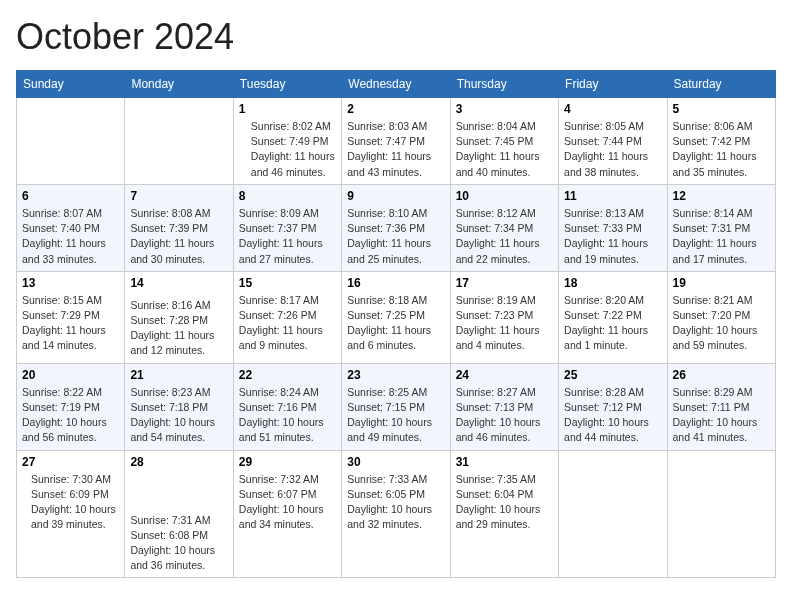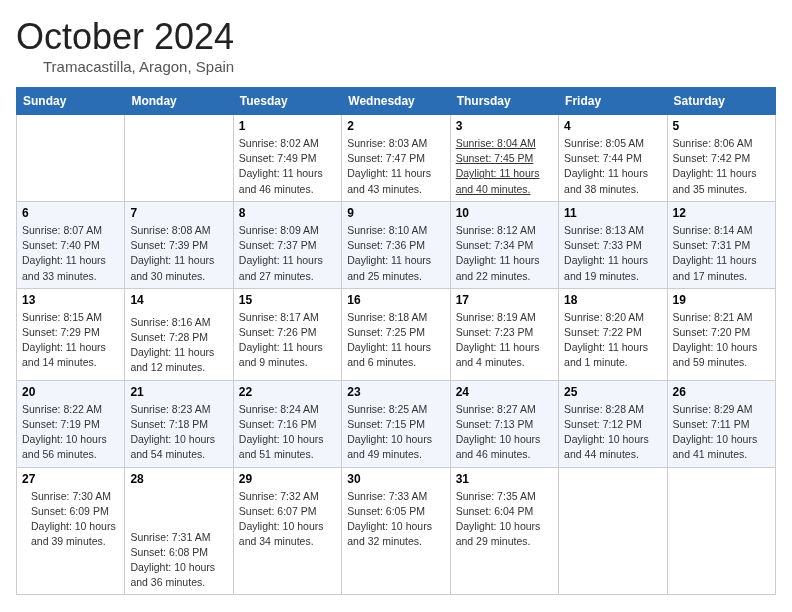--- a/index.html
+++ b/index.html
@@ -39,21 +39,21 @@
       width: 100%;
       border-collapse: collapse;
       font-size: 11px;
     }
     thead tr th {
       background: #2a6db5;
       color: #fff;
       text-align: left;
       padding: 6px 6px;
       font-size: 12px;
-      font-weight: bold;
+      font-weight: normal;
       border: 1px solid #2a6db5;
     }
     tbody tr td {
       border: 1px solid #ccc;
       vertical-align: top;
       padding: 4px 5px;
       width: 14.28%;
       min-height: 70px;
       background: #fff;
     }
@@ -72,21 +72,20 @@
       line-height: 1.45;
     }
     .empty-cell { background: #fff !important; }
   </style>
 </head>
 <body>
 
 <div class="header">
   <div class="title-block">
     <div class="month-title">October 2024</div>
-    <div class="subtitle">Tramacastilla, Aragon, Spain</div>
   </div>
 </div>
 
 <table>
   <thead>
     <tr>
     <th>Sunday</th>
         <th>Monday</th>
         <th>Tuesday</th>
         <th>Wednesday</th>
@@ -94,33 +93,33 @@
         <th>Friday</th>
         <th>Saturday</th>
       </tr>
   </thead>
   <tbody id="calendar-body">
   <tr>
         <td class="empty-cell"></td>
         <td class="empty-cell"></td>
         <td>
           <span class="day-number">1</span>
-          <div class="day-info" style="white-space: pre-line;">Sunrise: 8:02 AM
+          <div class="day-info" style="white-space: pre-line; margin-left: 12px;">Sunrise: 8:02 AM
 Sunset: 7:49 PM
 Daylight: 11 hours and 46 minutes.</div>
         </td>
         <td>
           <span class="day-number">2</span>
           <div class="day-info" style="white-space: pre-line;">Sunrise: 8:03 AM
 Sunset: 7:47 PM
 Daylight: 11 hours and 43 minutes.</div>
         </td>
         <td>
           <span class="day-number">3</span>
-          <div class="day-info" style="white-space: pre-line; text-decoration: underline;">Sunrise: 8:04 AM
+          <div class="day-info" style="white-space: pre-line;">Sunrise: 8:04 AM
 Sunset: 7:45 PM
 Daylight: 11 hours and 40 minutes.</div>
         </td>
         <td>
           <span class="day-number">4</span>
           <div class="day-info" style="white-space: pre-line;">Sunrise: 8:05 AM
 Sunset: 7:44 PM
 Daylight: 11 hours and 38 minutes.</div>
         </td>
         <td>

